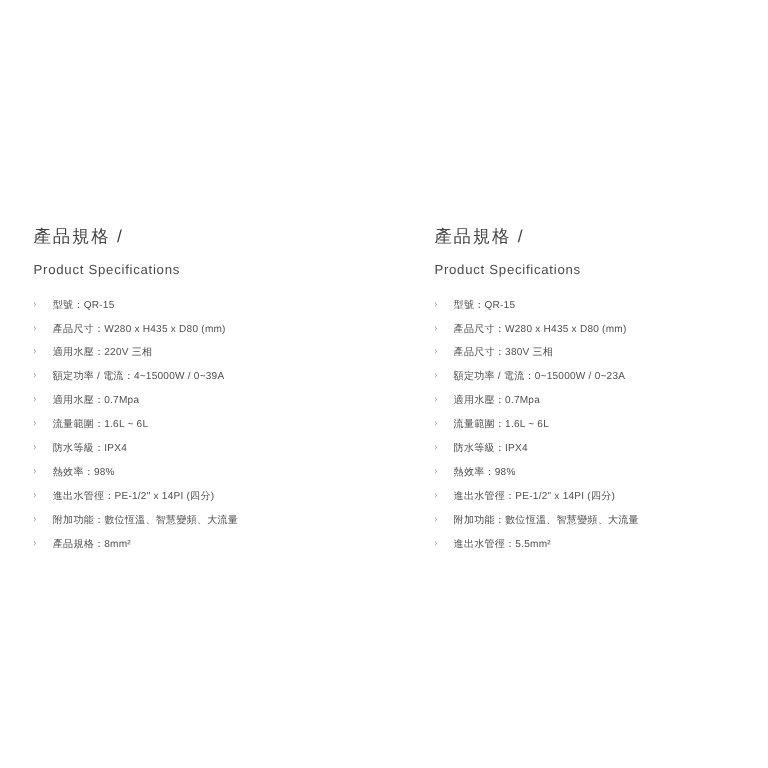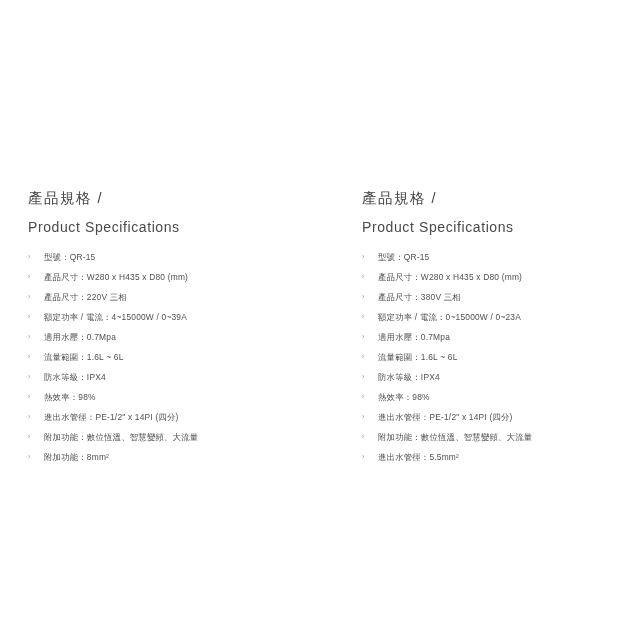--- a/index.html
+++ b/index.html
@@ -37,21 +37,21 @@
 
   .title-cn {
     font-size: 14.5px;
     letter-spacing: 1.5px;
     color: #444444;
     font-weight: 400;
     margin: 0 0 12px 0;
     line-height: 1.2;
   }
   .title-en {
-    font-size: 14px;
+    font-size: 11px;
     letter-spacing: 0.6px;
     color: #4a4a4a;
     font-weight: 400;
     margin: 0 0 16px 0;
     line-height: 1.2;
   }
   ul.spec-list {
     list-style: none;
     margin: 0;
     padding: 0;
@@ -92,21 +92,21 @@
         <li>
           <span class="bullet">›</span>
           <span class="spec-text">型號：QR-15</span>
         </li>
         <li>
           <span class="bullet">›</span>
           <span class="spec-text">產品尺寸：W280 x H435 x D80 (mm)</span>
         </li>
         <li>
           <span class="bullet">›</span>
-          <span class="spec-text">產品尺寸：220V 三相</span>
+          <span class="spec-text">適用水壓：220V 三相</span>
         </li>
         <li>
           <span class="bullet">›</span>
           <span class="spec-text">額定功率 / 電流：4~15000W / 0~39A</span>
         </li>
         <li>
           <span class="bullet">›</span>
           <span class="spec-text">適用水壓：0.7Mpa</span>
         </li>
         <li>
@@ -124,21 +124,21 @@
         <li>
           <span class="bullet">›</span>
           <span class="spec-text">進出水管徑：PE-1/2" x 14PI (四分)</span>
         </li>
         <li>
           <span class="bullet">›</span>
           <span class="spec-text">附加功能：數位恆溫、智慧變頻、大流量</span>
         </li>
         <li>
           <span class="bullet">›</span>
-          <span class="spec-text">附加功能：8mm²</span>
+          <span class="spec-text">產品規格：8mm²</span>
         </li>
       </ul>
     </div>
 
     <div class="col right">
       <h2 class="title-cn">產品規格 /</h2>
       <h3 class="title-en">Product Specifications</h3>
       <ul class="spec-list">
         <li>
           <span class="bullet">›</span>

